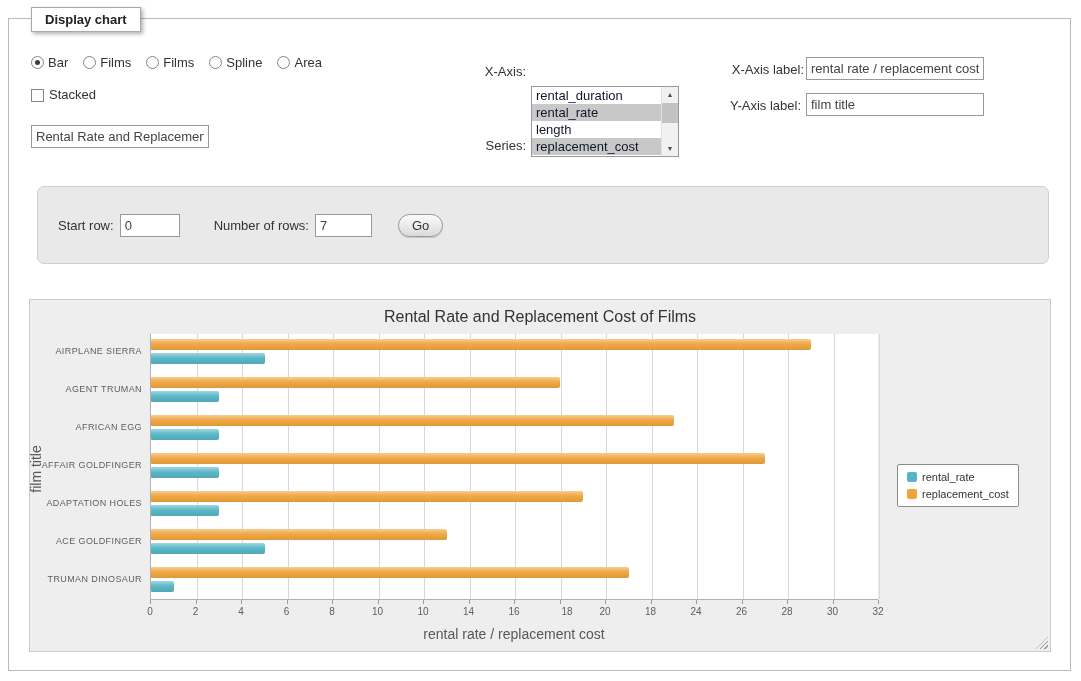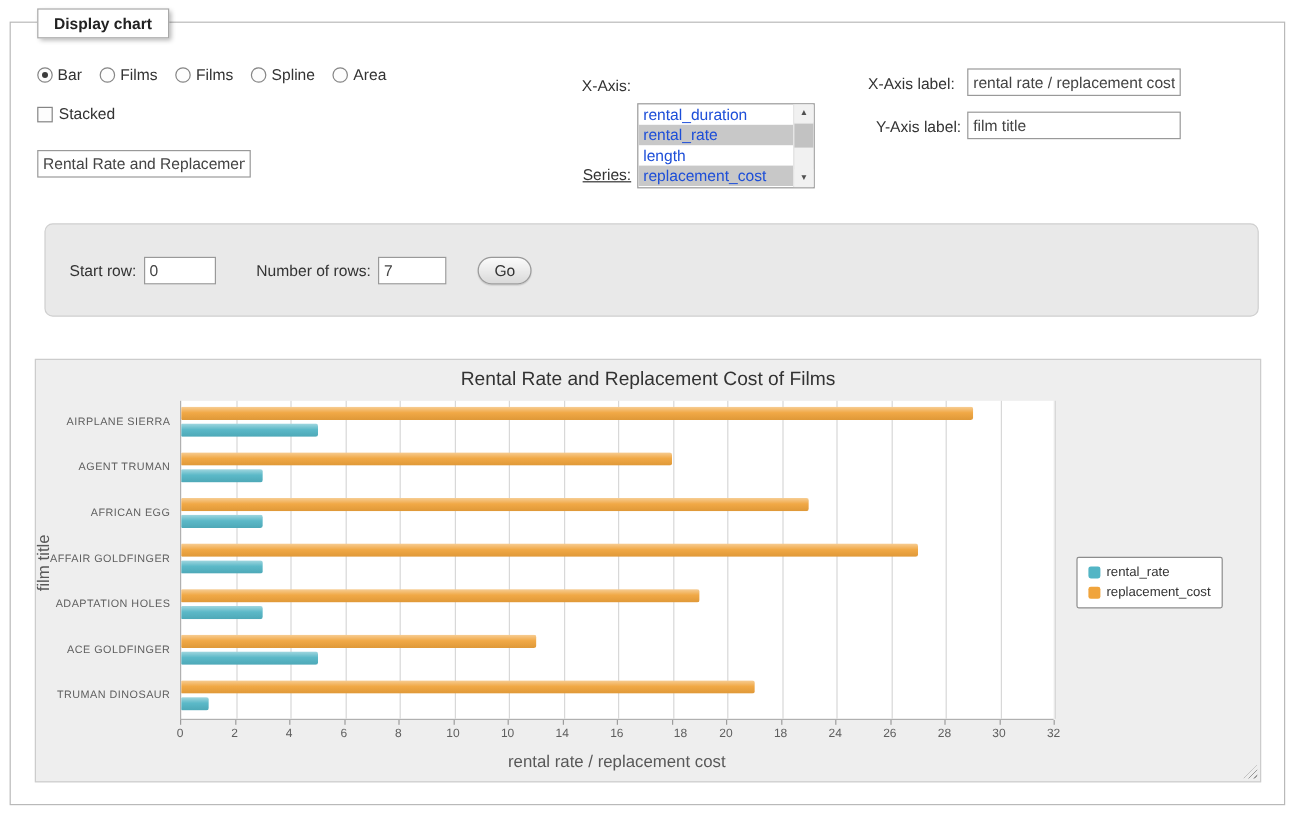--- a/index.html
+++ b/index.html
@@ -38,21 +38,21 @@
   .lbl-right { text-align:right; }
   .fake-select {
     position:absolute; border:1px solid #999; background:#fff; display:flex;
     align-items:center; justify-content:space-between; padding:0 5px; cursor:default;
   }
   .select-arrow { font-size:8px; color:#222; padding-left:6px; }
   .listbox {
     position:absolute; border:1px solid #999; background:#fff; display:flex; overflow:hidden;
   }
   .lb-options { flex:1; overflow:hidden; }
-  .lb-option { height:17px; line-height:17px; padding:0 4px; white-space:nowrap; font-size:13px; color:#1d4ed8; }
+  .lb-option { height:17px; line-height:17px; padding:0 4px; white-space:nowrap; font-size:13px; color:#0f172a; }
   .lb-option.selected { background:#c8c8c8; }
   .lb-scrollbar { width:17px; background:#f1f1f1; border-left:1px solid #e2e2e2; position:relative; }
   .sb-btn { position:absolute; left:0; width:100%; height:15px; background:#f1f1f1;
     display:flex; align-items:center; justify-content:center; font-size:7px; color:#505050; }
   .sb-up { top:0; }  .sb-down { bottom:0; }
   .sb-thumb { position:absolute; left:0; top:16px; width:100%; height:20px; background:#c2c2c2; }
   
   .rows-panel {
     position:absolute; left:28px; top:167px; width:1012px; height:78px;
     background:#e9e9e9; border:1px solid #cfcfcf; border-radius:7px;
@@ -148,36 +148,36 @@
 
   <span class="stacked-row">
     <span class="checkbox"></span>
     <span>Stacked</span>
   </span>
 
   <input class="text-input" style="position: absolute; left: 22px; top: 106px; width: 178px;" value="Rental Rate and Replacement Cost of Films">
 
   <span class="form-label lbl-right" style="left:430px; top:45px; width:87px;">X-Axis:</span>
 
-  <span class="form-label lbl-right" style="left:430px; top:119px; width:87px;text-decoration:underline;">Series:</span>
+  <span class="form-label lbl-right" style="left:430px; top:119px; width:87px;">Series:</span>
   <div class="listbox" style="left:522px; top:67px; width:148px; height:71px;">
     <div class="lb-options">
         <div class="lb-option">rental_duration</div>
         <div class="lb-option selected">rental_rate</div>
         <div class="lb-option">length</div>
         <div class="lb-option selected">replacement_cost</div>
       </div>
     <div class="lb-scrollbar">
       <div class="sb-btn sb-up">▲</div>
       <div class="sb-thumb"></div>
       <div class="sb-btn sb-down">▼</div>
     </div>
   </div>
 
-  <span class="form-label lbl-right" style="left:683px; top:43px; width:135px;text-align:center;">X-Axis label:</span>
+  <span class="form-label lbl-right" style="left:660px; top:43px; width:135px;">X-Axis label:</span>
   <input class="text-input" style="position: absolute; left: 797px; top: 38px; width: 178px;" value="rental rate / replacement cost">
 
   <span class="form-label lbl-right" style="left:657px; top:79px; width:135px;">Y-Axis label:</span>
   <input class="text-input" style="position: absolute; left: 797px; top: 74px; width: 178px;" value="film title">
 
   <div class="rows-panel">
     <span class="plabel">Start row:</span>
     <input class="text-input" style="width: 60px;" value="0">
     <span class="plabel ml18">Number of rows:</span>
     <input class="text-input" style="width: 57px;" value="7">

